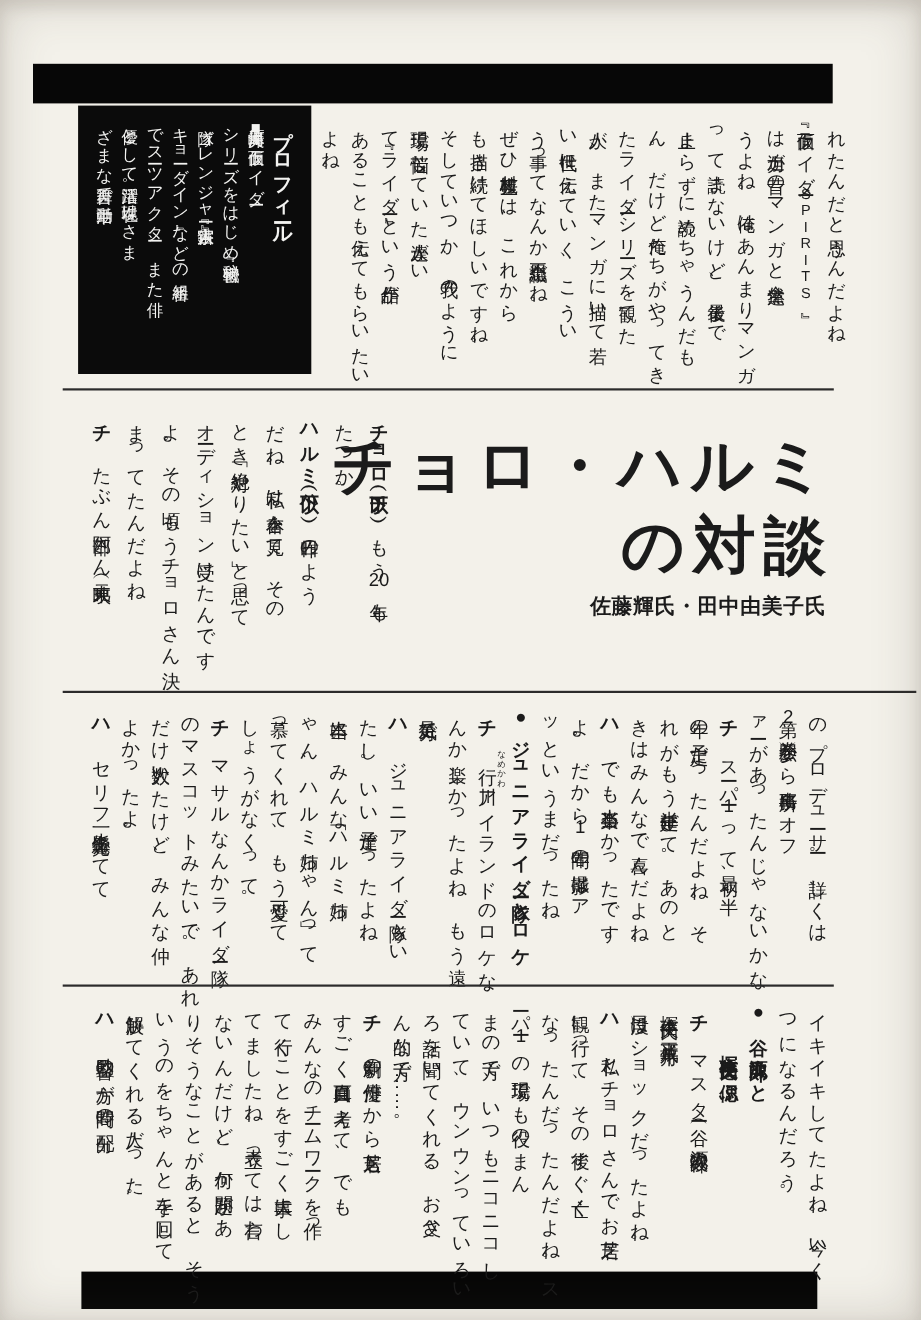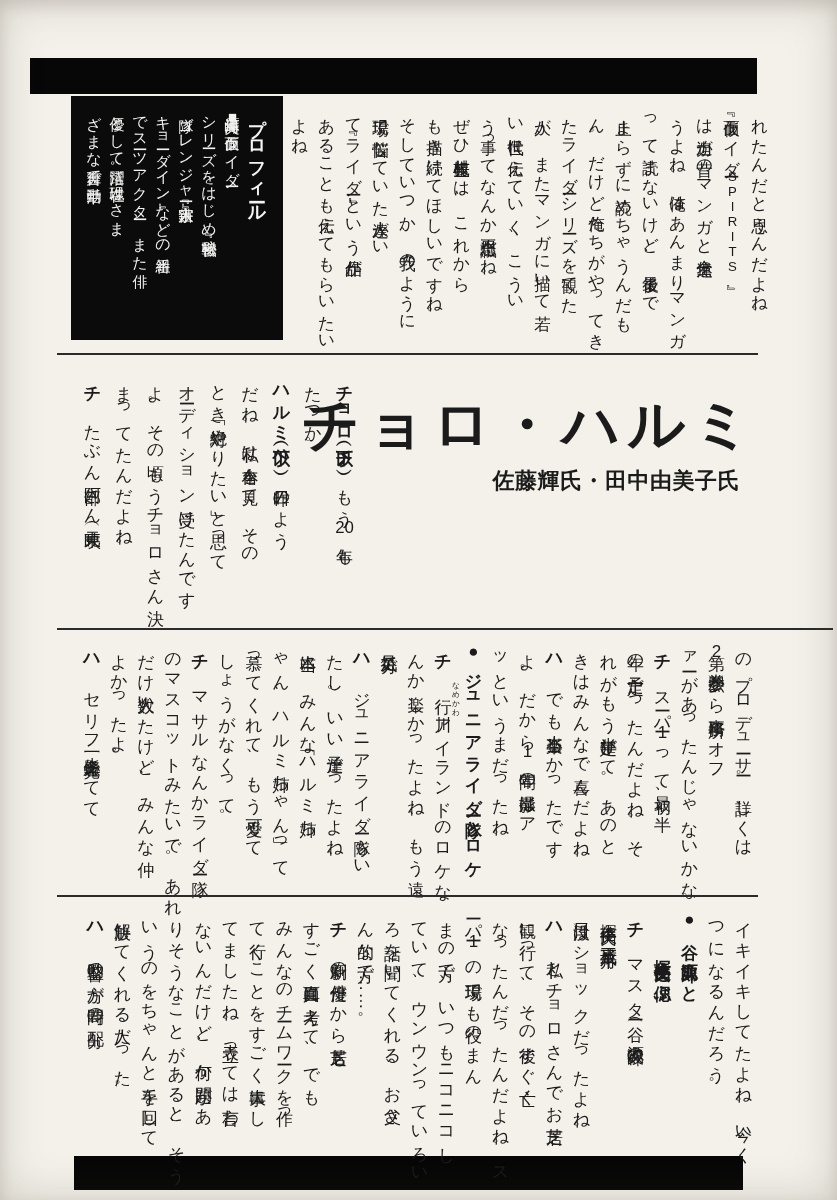--- a/index.html
+++ b/index.html
@@ -34,21 +34,21 @@
 
   #div1{left:57px;top:353px;width:701px;}
   #div2{left:57px;top:628px;width:776px;}
   #div3{left:57px;top:895px;width:701px;}
 
   #band2cols{top:374px;right:477px;height:252px;font-size:17px;}
   #band2cols .tcol{line-height:31.5px;letter-spacing:1px;}
 
   #title{top:388px;right:86px;text-align:right;}
   #title .tline{font-size:57px;font-weight:bold;letter-spacing:7px;line-height:72px;margin-right:-7px;white-space:nowrap;}
-  #title .tsub{margin-top:6px;font-size:22px;font-weight:bold;letter-spacing:.5px;margin-right:11px;}
+  #title .tsub{margin-top:6px;font-size:19px;font-weight:bold;letter-spacing:.5px;margin-right:0;}
 
   #band3{top:642px;right:80px;height:252px;font-size:17px;}
   #band3 .tcol{line-height:27px;letter-spacing:1.2px;}
   #band4{top:910px;right:80px;height:252px;font-size:17px;}
   #band4 .tcol{line-height:27px;letter-spacing:1.2px;}
 
   #vignette{inset:0;pointer-events:none;
     box-shadow:inset 0 0 45px rgba(85,75,58,.22), inset 0 6px 14px rgba(85,75,58,.15);}
 </style>
 </head>
@@ -88,20 +88,21 @@
       <p class="tcol">でスーツアクター、また俳</p>
       <p class="tcol">優として活躍。現在はさま</p>
       <p class="tcol">ざまな舞台で活動中。</p>
     </div>
 </div>
 
 <div id="div1" class="abs rule"></div>
 
 <div id="title" class="abs">
   <div class="tline">チョロ・ハルミ</div>
+  <div class="tline">の対談</div>
   <div class="tsub">佐藤輝氏・田中由美子氏</div>
 </div>
 <div id="band2cols" class="abs vert">
     <p class="tcol"><b>チョロ（以下チ）</b>　もう<span class="tcy">20</span>年も</p>
     <p class="tcol">たつか。</p>
     <p class="tcol"><b>ハルミ（以下ハ）</b>　昨日のよう</p>
     <p class="tcol">だね。私は台本を見て、その</p>
     <p class="tcol">とき「絶対やりたい」と思って</p>
     <p class="tcol">オーディション受けたんです</p>
     <p class="tcol">よ。その頃もうチョロさん決</p>

